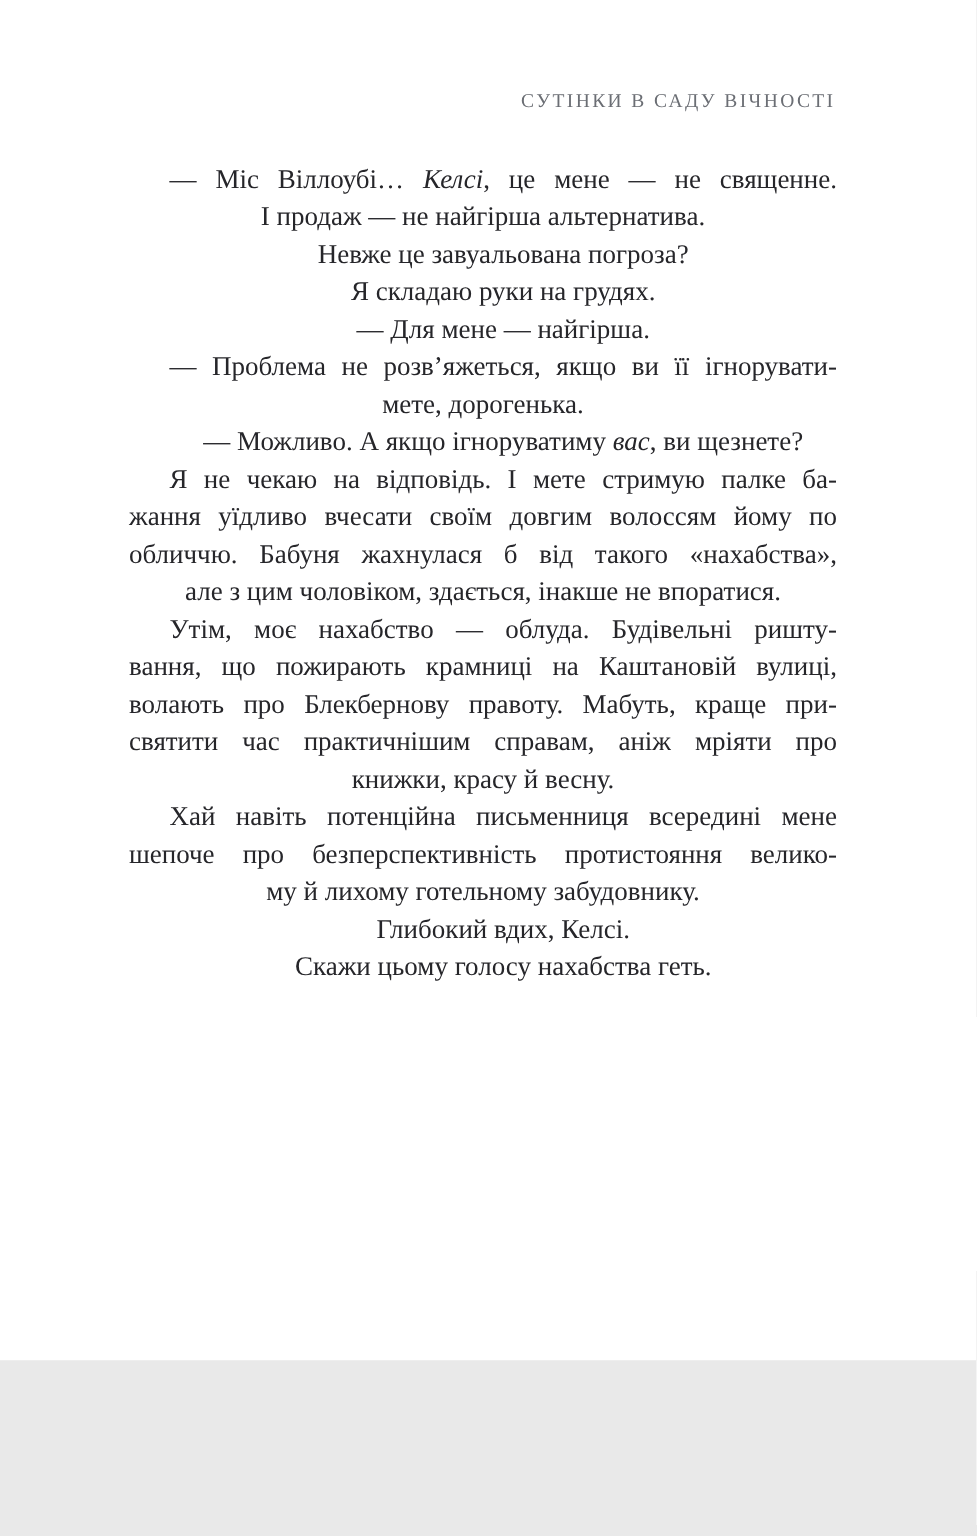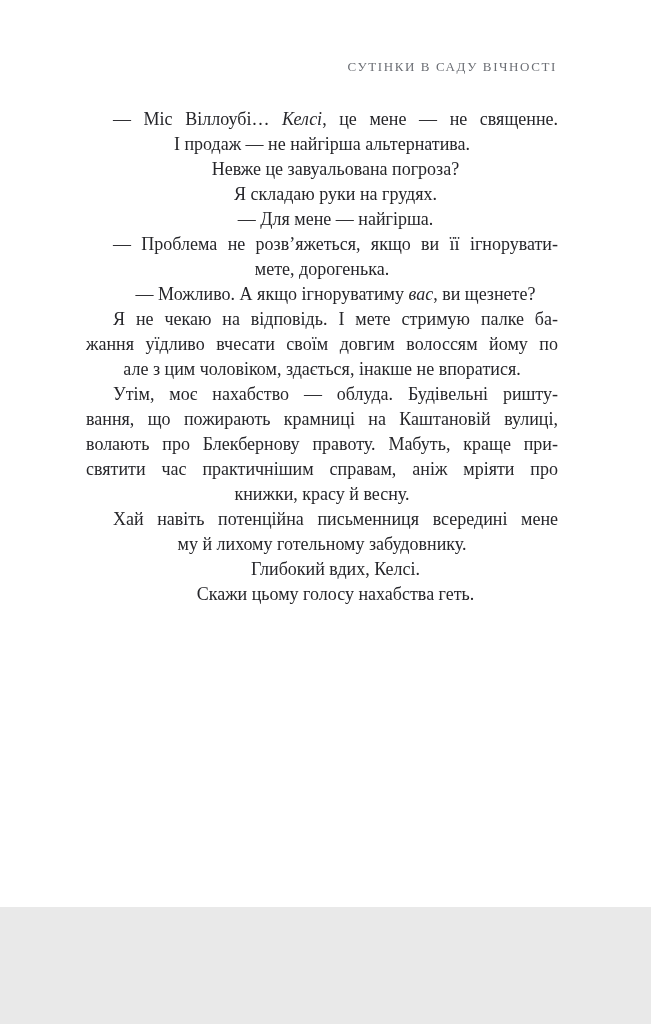--- a/index.html
+++ b/index.html
@@ -60,26 +60,28 @@
       <div class="line indent justify"><span>— Міс Віллоубі… </span><em>Келсі</em><span>, це мене — не священне.</span></div>
       <div class="line"><span>І продаж — не найгірша альтернатива.</span></div>
       <div class="line indent"><span>Невже це завуальована погроза?</span></div>
       <div class="line indent"><span>Я складаю руки на грудях.</span></div>
       <div class="line indent"><span>— Для мене — найгірша.</span></div>
       <div class="line indent justify"><span>— Проблема не розв’яжеться, якщо ви її ігнорувати-</span></div>
       <div class="line"><span>мете, дорогенька.</span></div>
       <div class="line indent"><span>— Можливо. А якщо ігноруватиму </span><em>вас</em><span>, ви щезнете?</span></div>
       <div class="line indent justify"><span>Я не чекаю на відповідь. І мете стримую палке ба-</span></div>
       <div class="line justify"><span>жання уїдливо вчесати своїм довгим волоссям йому по</span></div>
+      <div class="line justify"><span>обличчю. Бабуня жахнулася б від такого «нахабства»,</span></div>
       <div class="line"><span>але з цим чоловіком, здається, інакше не впоратися.</span></div>
       <div class="line indent justify"><span>Утім, моє нахабство — облуда. Будівельні ришту-</span></div>
       <div class="line justify"><span>вання, що пожирають крамниці на Каштановій вулиці,</span></div>
       <div class="line justify"><span>волають про Блекбернову правоту. Мабуть, краще при-</span></div>
       <div class="line justify"><span>святити час практичнішим справам, аніж мріяти про</span></div>
       <div class="line"><span>книжки, красу й весну.</span></div>
       <div class="line indent justify"><span>Хай навіть потенційна письменниця всередині мене</span></div>
+      <div class="line justify"><span>шепоче про безперспективність протистояння велико-</span></div>
       <div class="line"><span>му й лихому готельному забудовнику.</span></div>
       <div class="line indent"><span>Глибокий вдих, Келсі.</span></div>
       <div class="line indent"><span>Скажи цьому голосу нахабства геть.</span></div>
     </div>
 
   <div class="page-number">11</div>
 </div>
 
 </body></html>

